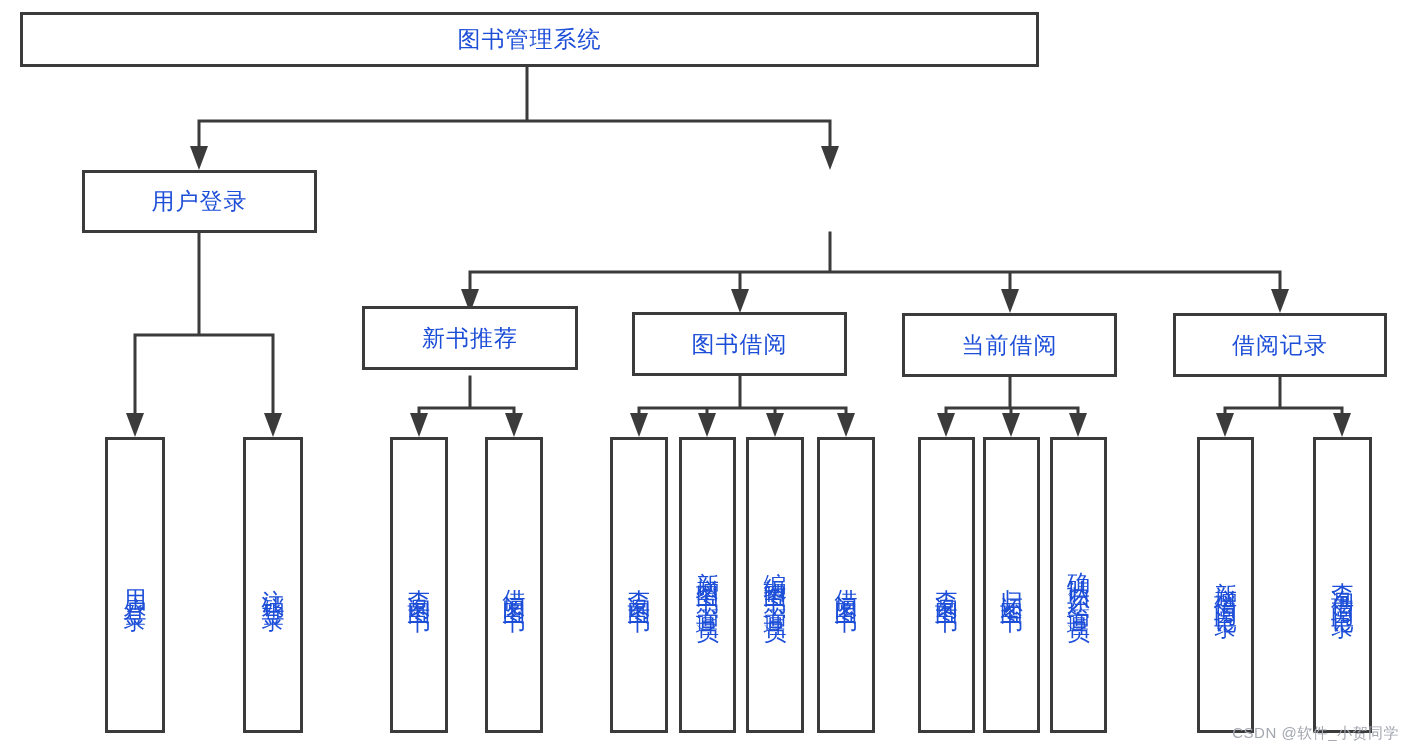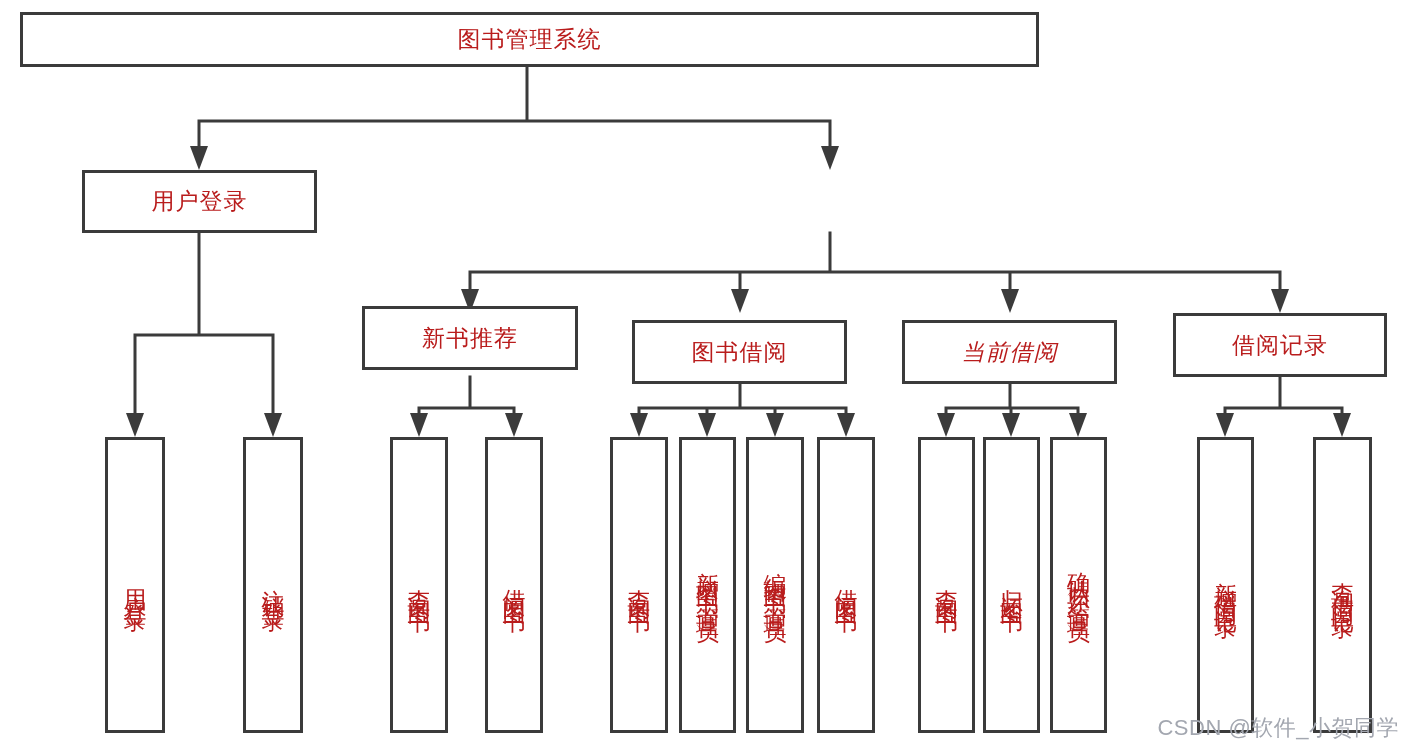--- a/index.html
+++ b/index.html
@@ -20,36 +20,36 @@
   .wire  { stroke: #3b3b3b; stroke-width: 3; fill: none; stroke-linecap: square; }
   .head  { fill: #3b3b3b; stroke: none; }
   .node {
     position: absolute;
     box-sizing: border-box;
     background: #ffffff;
     border: 3px solid #3b3b3b;
     display: flex;
     align-items: center;
     justify-content: center;
-    color: #b91c1c;
+    color: #1d4ed8;
     font-size: 23px;
     line-height: 1;
     white-space: nowrap;
   }
   .hnode { letter-spacing: 1px; }
   .vnode {
     writing-mode: vertical-rl;
     letter-spacing: 7px;
     font-size: 23px;
   }
   .watermark {
     position: absolute;
     right: 6px;
     bottom: 4px;
-    font-size: 22px;
+    font-size: 15px;
     color: #a3a7b0;
     letter-spacing: 0.5px;
   }
 </style>
 </head>
 <body>
 
 <div class="canvas">
 
   <svg class="wires" viewBox="0 0 1405 747">
@@ -107,22 +107,22 @@
       M1069 413 h18 L1078 437 Z
       M1216 413 h18 L1225 437 Z
       M1333 413 h18 L1342 437 Z"></path>
   </svg>
 
   <div class="node hnode" style="left:20px; top:12px; width:1019px; height:55px;">图书管理系统</div>
 
   <div class="node hnode" style="left:82px; top:170px; width:235px; height:63px;">用户登录</div>
 
   <div class="node hnode" style="left:362px; top:306px; width:216px; height:64px;">新书推荐</div>
-  <div class="node hnode" style="left:632px; top:320px; width:215px; height:64px;">图书借阅</div>
-  <div class="node hnode" style="left:902px; top:320px; width:215px; height:64px;font-style:italic;">当前借阅</div>
+  <div class="node hnode" style="left:632px; top:312px; width:215px; height:64px;">图书借阅</div>
+  <div class="node hnode" style="left:902px; top:313px; width:215px; height:64px;">当前借阅</div>
   <div class="node hnode" style="left:1173px; top:313px; width:214px; height:64px;">借阅记录</div>
 
   <div class="node vnode" style="left:105px; top:437px; width:60px; height:296px;">用户登录</div>
   <div class="node vnode" style="left:243px; top:437px; width:60px; height:296px;">注销登录</div>
 
   <div class="node vnode" style="left:390px; top:437px; width:58px; height:296px;">查询图书</div>
   <div class="node vnode" style="left:485px; top:437px; width:58px; height:296px;">借阅图书</div>
 
   <div class="node vnode" style="left:610px; top:437px; width:58px; height:296px;">查询图书</div>
   <div class="node vnode" style="left:679px; top:437px; width:57px; height:296px;">新增图书（管理员）</div>

